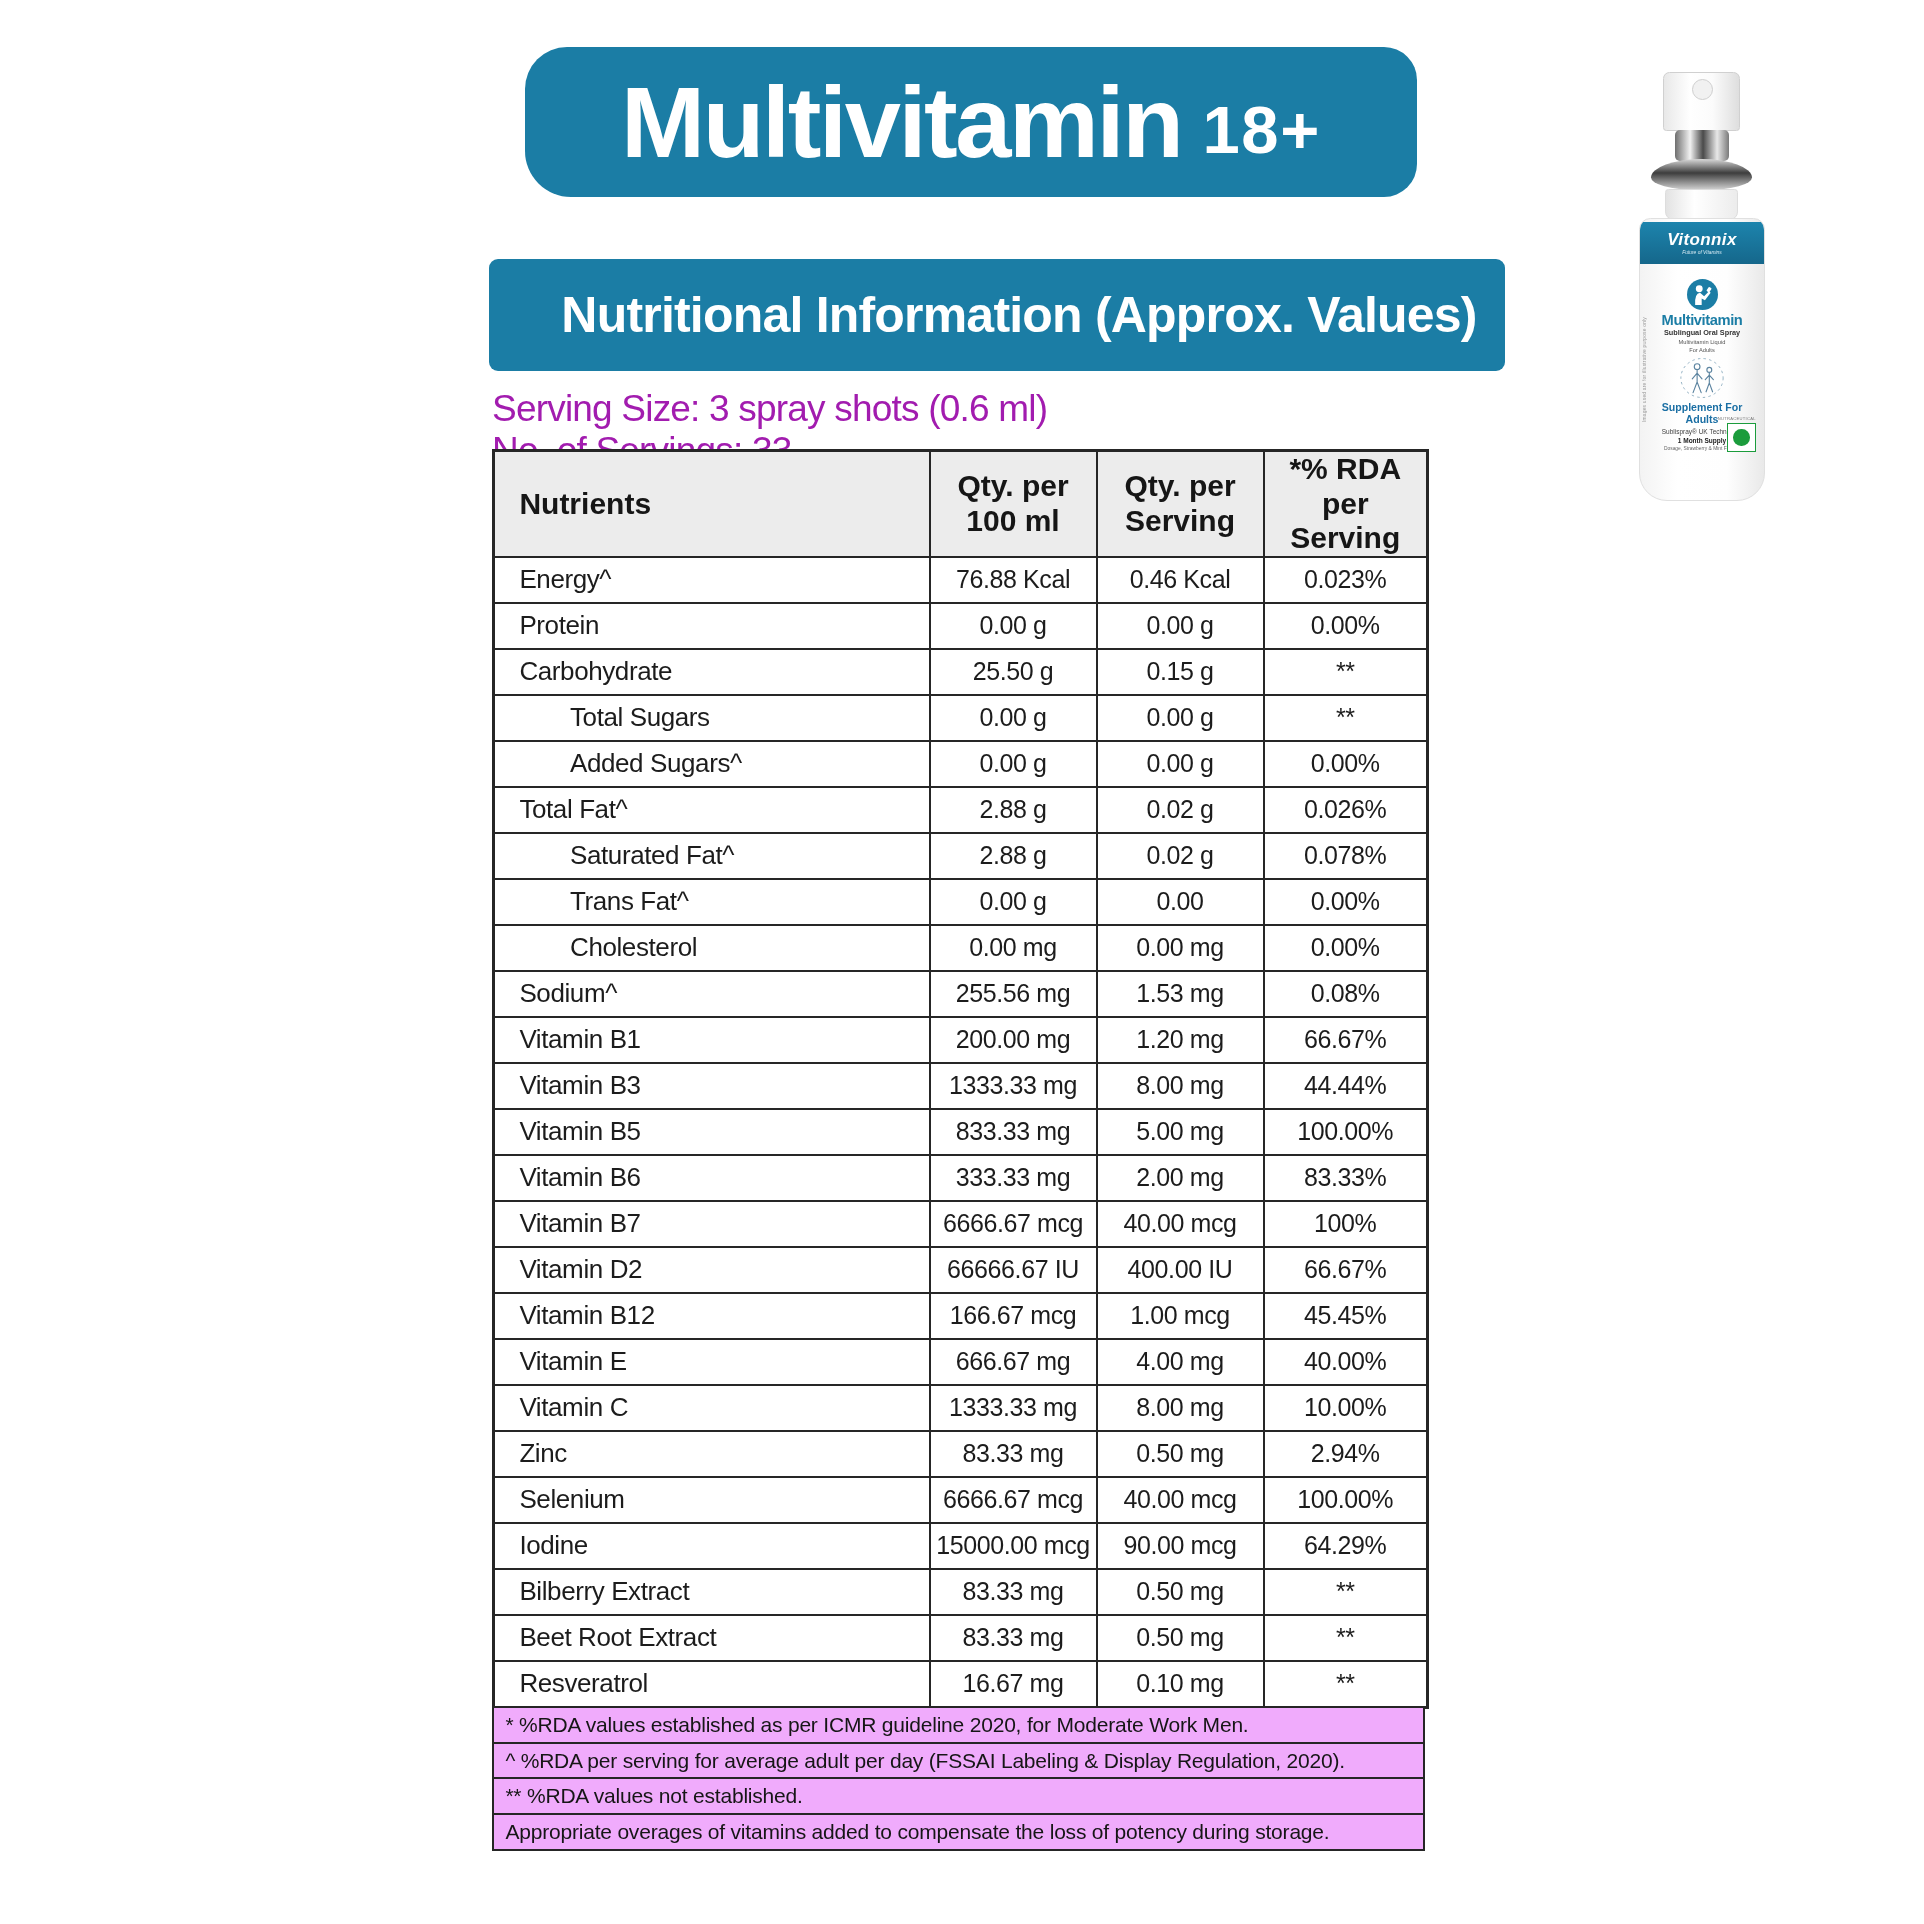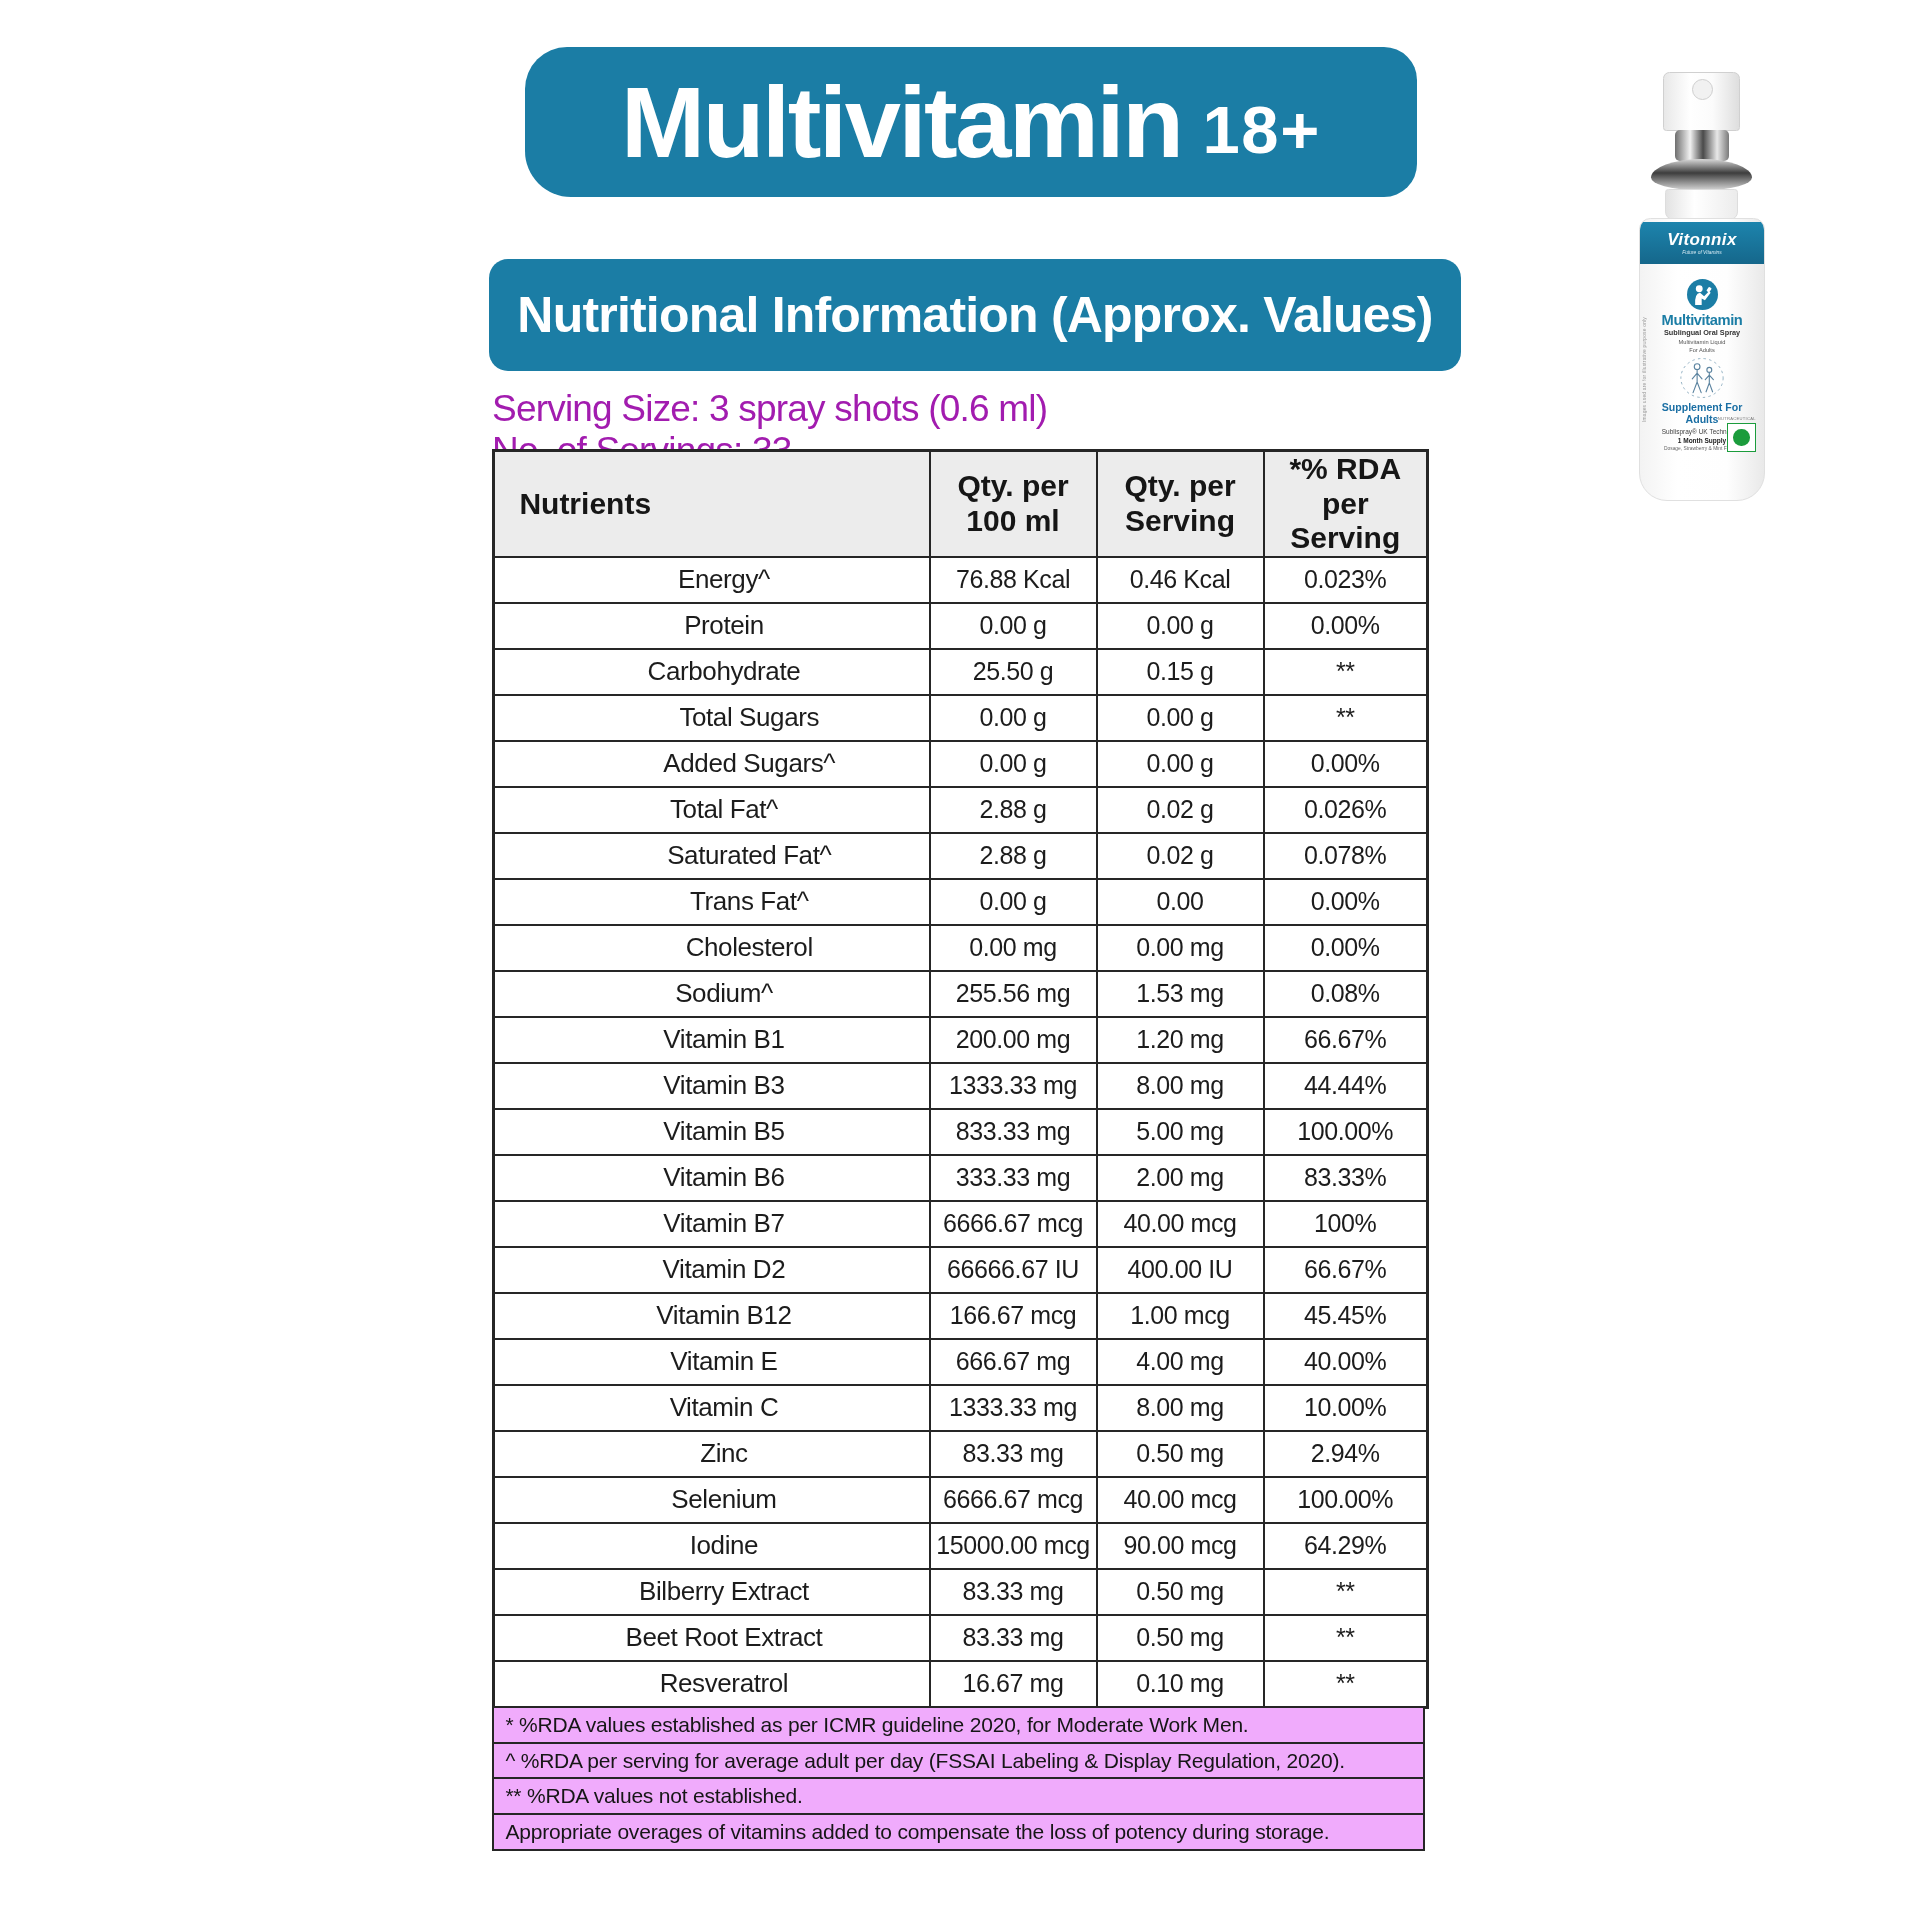--- a/index.html
+++ b/index.html
@@ -8,40 +8,40 @@
     font-family:"Liberation Sans", sans-serif; color:#1c1c1c; overflow:hidden;
   }
 
   
   .banner { position:absolute; background:#1B7DA5; color:#ffffff;
             display:flex; align-items:center; justify-content:center; }
   .title-banner { left:525px; top:47px; width:892px; height:150px;
                   border-radius:42px 33px 33px 46px; gap:21px; }
   .title-main { font-size:101px; font-weight:bold; letter-spacing:-2.4px; line-height:1; }
   .title-suffix { font-size:67px; font-weight:bold; margin-top:14.7px; letter-spacing:1.6px; line-height:1; }
-  .subtitle-banner { left:489px; top:259px; width:972px; height:112px; border-radius:19px; }
+  .subtitle-banner { left:489px; top:259px; width:972px; height:112px; border-radius:9px;padding-left:44px; }
   .subtitle-banner span { font-size:50px; font-weight:bold; letter-spacing:-0.8px; }
 
   
   .serving-row { position:absolute; left:492px; top:388px; width:939px;
                  display:flex; justify-content:space-between; font-size:37px;
                  color:#a21caf; letter-spacing:-0.8px;flex-direction:column; }
 
   
   .sheet { position:absolute; left:492px; top:449px; width:933px; }
   table.nutrition-table { width:100%; border-collapse:collapse; table-layout:fixed;
                           border:3.3px solid #262626; background:#ffffff; }
   .nutrition-table th, .nutrition-table td { border:2.4px solid #262626; padding:0; }
   .nutrition-table thead th { background:#ECECEC; height:78px; font-size:30px; font-weight:bold;
             color:#161616; text-align:center; vertical-align:middle; line-height:1.15; }
   .nutrition-table thead th.c-nutrients { text-align:left; padding-left:24.4px; }
   .nutrition-table thead th span { display:block; }
   .nutrition-table td { height:44px; font-size:25px; color:#1c1c1c; text-align:center;
        white-space:nowrap; letter-spacing:-0.4px; vertical-align:middle; }
-  .nutrition-table td.nutrient { text-align:center; padding-left:24.4px; font-size:26px; }
+  .nutrition-table td.nutrient { text-align:left; padding-left:24.4px; font-size:26px; }
   .nutrition-table td.indent { padding-left:75px; }
 
   .footnote { border:2.4px solid #262626; margin-top:-2.4px; height:34px; line-height:34px;
               font-size:21px; letter-spacing:-0.2px; padding-left:11.4px; color:#161616;
               white-space:nowrap; overflow:hidden; background:#f0abfc; }
 
   
   .bottle { position:absolute; left:1616px; top:65px; width:232px; height:444px; }
   .bottle * { box-sizing:border-box; }
   .actuator { position:absolute; left:47px; top:6.5px; width:77px; height:59px;

